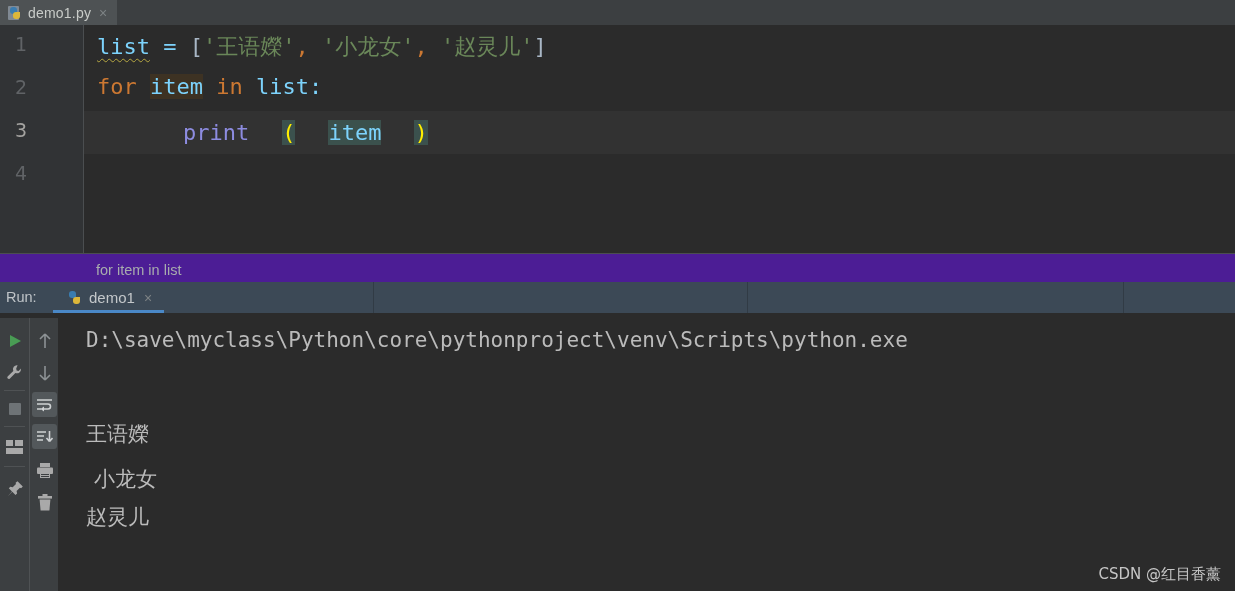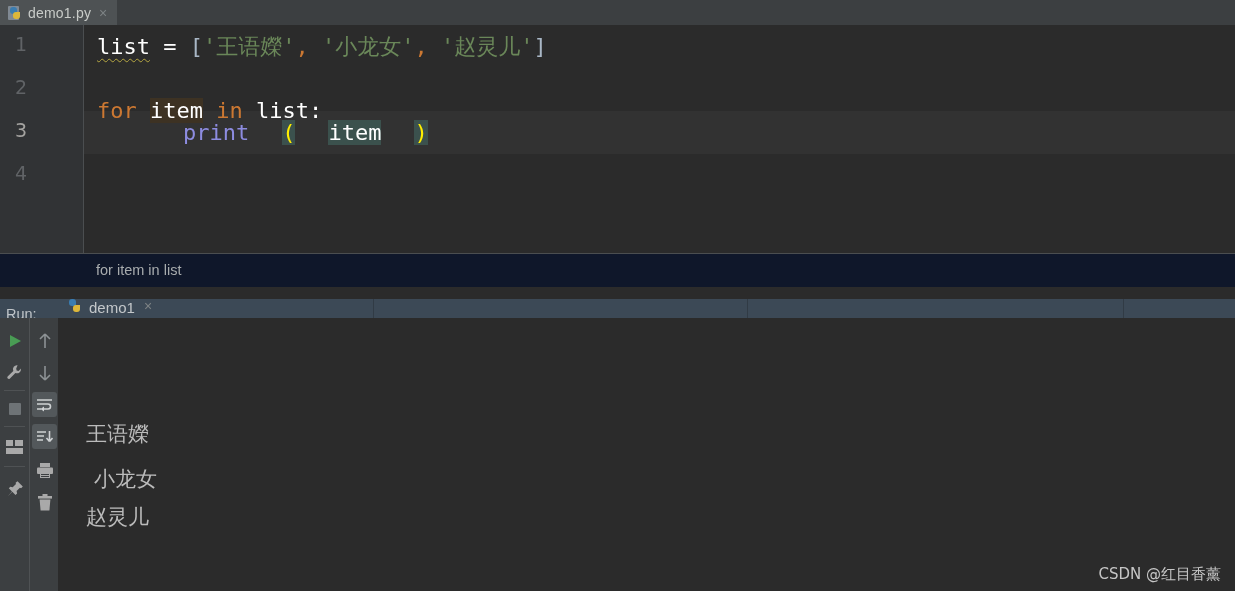--- a/index.html
+++ b/index.html
@@ -68,57 +68,57 @@
     font-size: 22px;
     white-space: pre;
     display: flex; align-items: center;
     padding-left: 12px;
     color: #a9b7c6;
   }
   .row-hl { position: absolute; left: 0; right: 0; height: 43px; background: #323232; }
 
   .k-kw   { color: #cc7832; }
   .k-str  { color: #6a8759; }
-  .k-var  { color: #ffffff; }
+  .k-var  { color: #7dd3fc; }
   .k-fn   { color: #8d8ce0; }
   .k-br   { color: #a9b7c6; }
   .k-comma{ color: #cc7832; }
   .k-paren-hl { color: #ffef00; background: #3b514d; }
   .k-item-hl  { background: #3d3223; }
   .k-inner-hl { background: #3b514d; }
   .squiggle {
     text-decoration: underline wavy #b5a642;
     text-underline-offset: 4px;
     text-decoration-thickness: 1px;
   }
 
   
   .breadcrumb-bar {
     position: absolute; left: 0; top: 254px; width: 1235px; height: 33px;
-    background: #0f172a;
+    background: #4c1d95;
   }
   .breadcrumb-text {
     position: absolute; left: 96px; top: 8px;
     font-size: 14.5px; color: #a8acae;
     font-family: "Liberation Sans", sans-serif;
   }
 
   
   .run-header {
-    position: absolute; left: 0; top: 299px; width: 1235px; height: 31px;
+    position: absolute; left: 0; top: 282px; width: 1235px; height: 31px;
     background: #3c4956;
   }
   .run-label {
     position: absolute; left: 6px; top: 7px;
     font-size: 14.5px; color: #bfc4c8;
     font-family: "Liberation Sans", sans-serif;
   }
   .run-tab {
     position: absolute; left: 60px; top: 0; height: 31px;
-    display: flex; gap: 7px; padding: 0 8px;
+    display: flex; align-items: center; gap: 7px; padding: 0 8px;
   }
   .run-tab .run-tab-label {
     font-size: 15px; color: #c3c7ca;
     font-family: "Liberation Sans", sans-serif;
   }
   .run-tab-underline {
     position: absolute; left: 53px; top: 28px; width: 111px; height: 3px;
     background: #4a88c7;
   }
   .hdr-sep {
@@ -190,21 +190,21 @@
       <div class="lineno" style="top:8px;">1</div>
       <div class="lineno" style="top:51px;">2</div>
       <div class="lineno current" style="top:94px;">3</div>
       <div class="lineno" style="top:137px;">4</div>
     </div>
 
     <div class="code-area">
 
       <div class="code-line" style="top:0px;"><span class="k-var squiggle">list</span><span class="k-var"> = </span><span class="k-br">[</span><span class="k-str">'王语嬫'</span><span class="k-comma">,</span><span> </span><span class="k-str">'小龙女'</span><span class="k-comma">,</span><span> </span><span class="k-str">'赵灵儿'</span><span class="k-br">]</span></div>
 
-      <div class="code-line" style="top:55px;align-items:flex-end;"><span class="k-kw">for</span><span> </span><span class="k-var k-item-hl">item</span><span> </span><span class="k-kw">in</span><span> </span><span class="k-var">list</span><span class="k-var">:</span></div>
+      <div class="code-line" style="top:40px;"><span class="k-kw">for</span><span> </span><span class="k-var k-item-hl">item</span><span> </span><span class="k-kw">in</span><span> </span><span class="k-var">list</span><span class="k-var">:</span></div>
 
       <div class="code-line" style="top:86px;gap:33px;"><span>    </span><span class="k-fn">print</span><span class="k-paren-hl">(</span><span class="k-var k-inner-hl">item</span><span class="k-paren-hl">)</span></div>
 
       <div class="code-line" style="top:129px;"></div>
     </div>
   </div>
 
   <div class="divider-h" style="top:253px;"></div>
   <div class="breadcrumb-bar">
     <div class="breadcrumb-text">for item in list</div>
@@ -296,19 +296,20 @@
       <div class="tool-btn" style="top:172px;">
         <svg width="16" height="18" viewBox="0 0 16 18">
           <rect x="1" y="2" width="14" height="2.6" fill="#a9a9a9"></rect>
           <rect x="5.5" y="0" width="5" height="2" fill="#a9a9a9"></rect>
           <path d="M2.6 5.4h10.8l-1 11.2H3.6z" fill="#a9a9a9"></path>
         </svg>
       </div>
     </div>
 
     <div class="console">
+      <div class="console-line" style="top:10px;">D:\save\myclass\Python\core\pythonproject\venv\Scripts\python.exe</div>
       <div class="console-line cn" style="top:102px;">王语嬫</div>
       <div class="console-line cn" style="top:147px;margin-left:8px;">小龙女</div>
       <div class="console-line cn" style="top:185px;">赵灵儿</div>
       <div class="watermark">CSDN @红目香薰</div>
     </div>
   </div>
 </div>
 
 </body></html>

